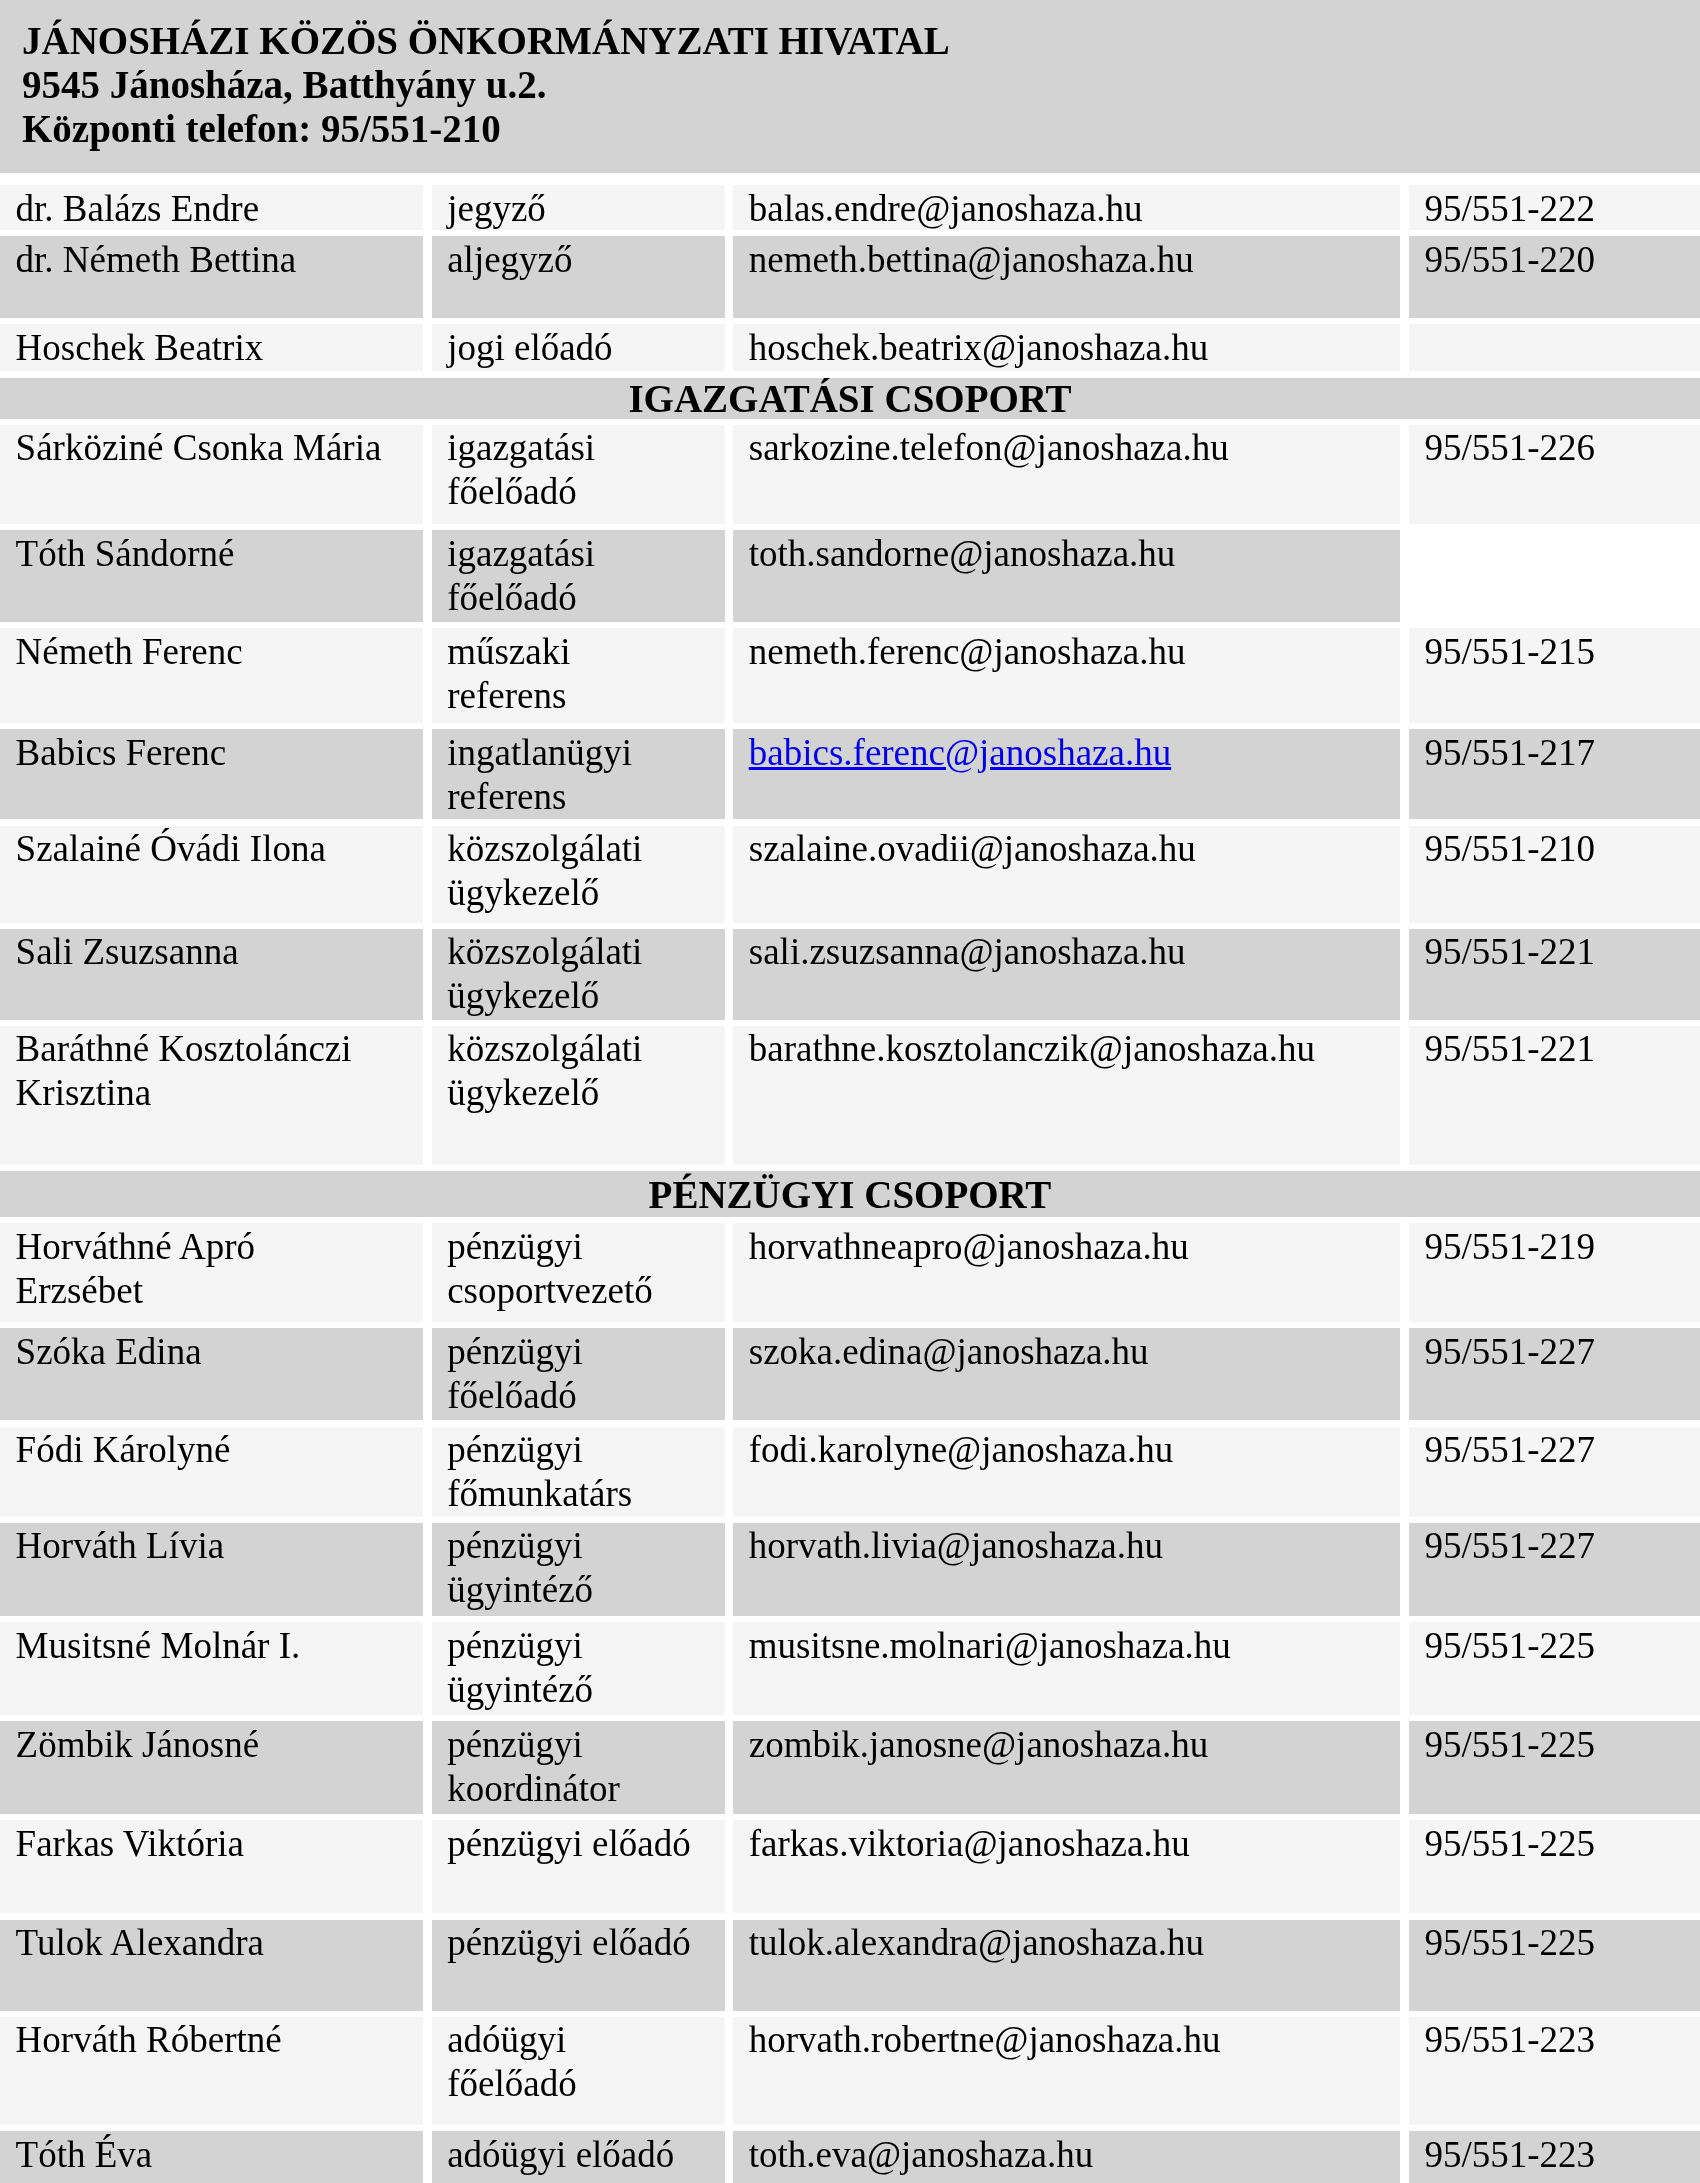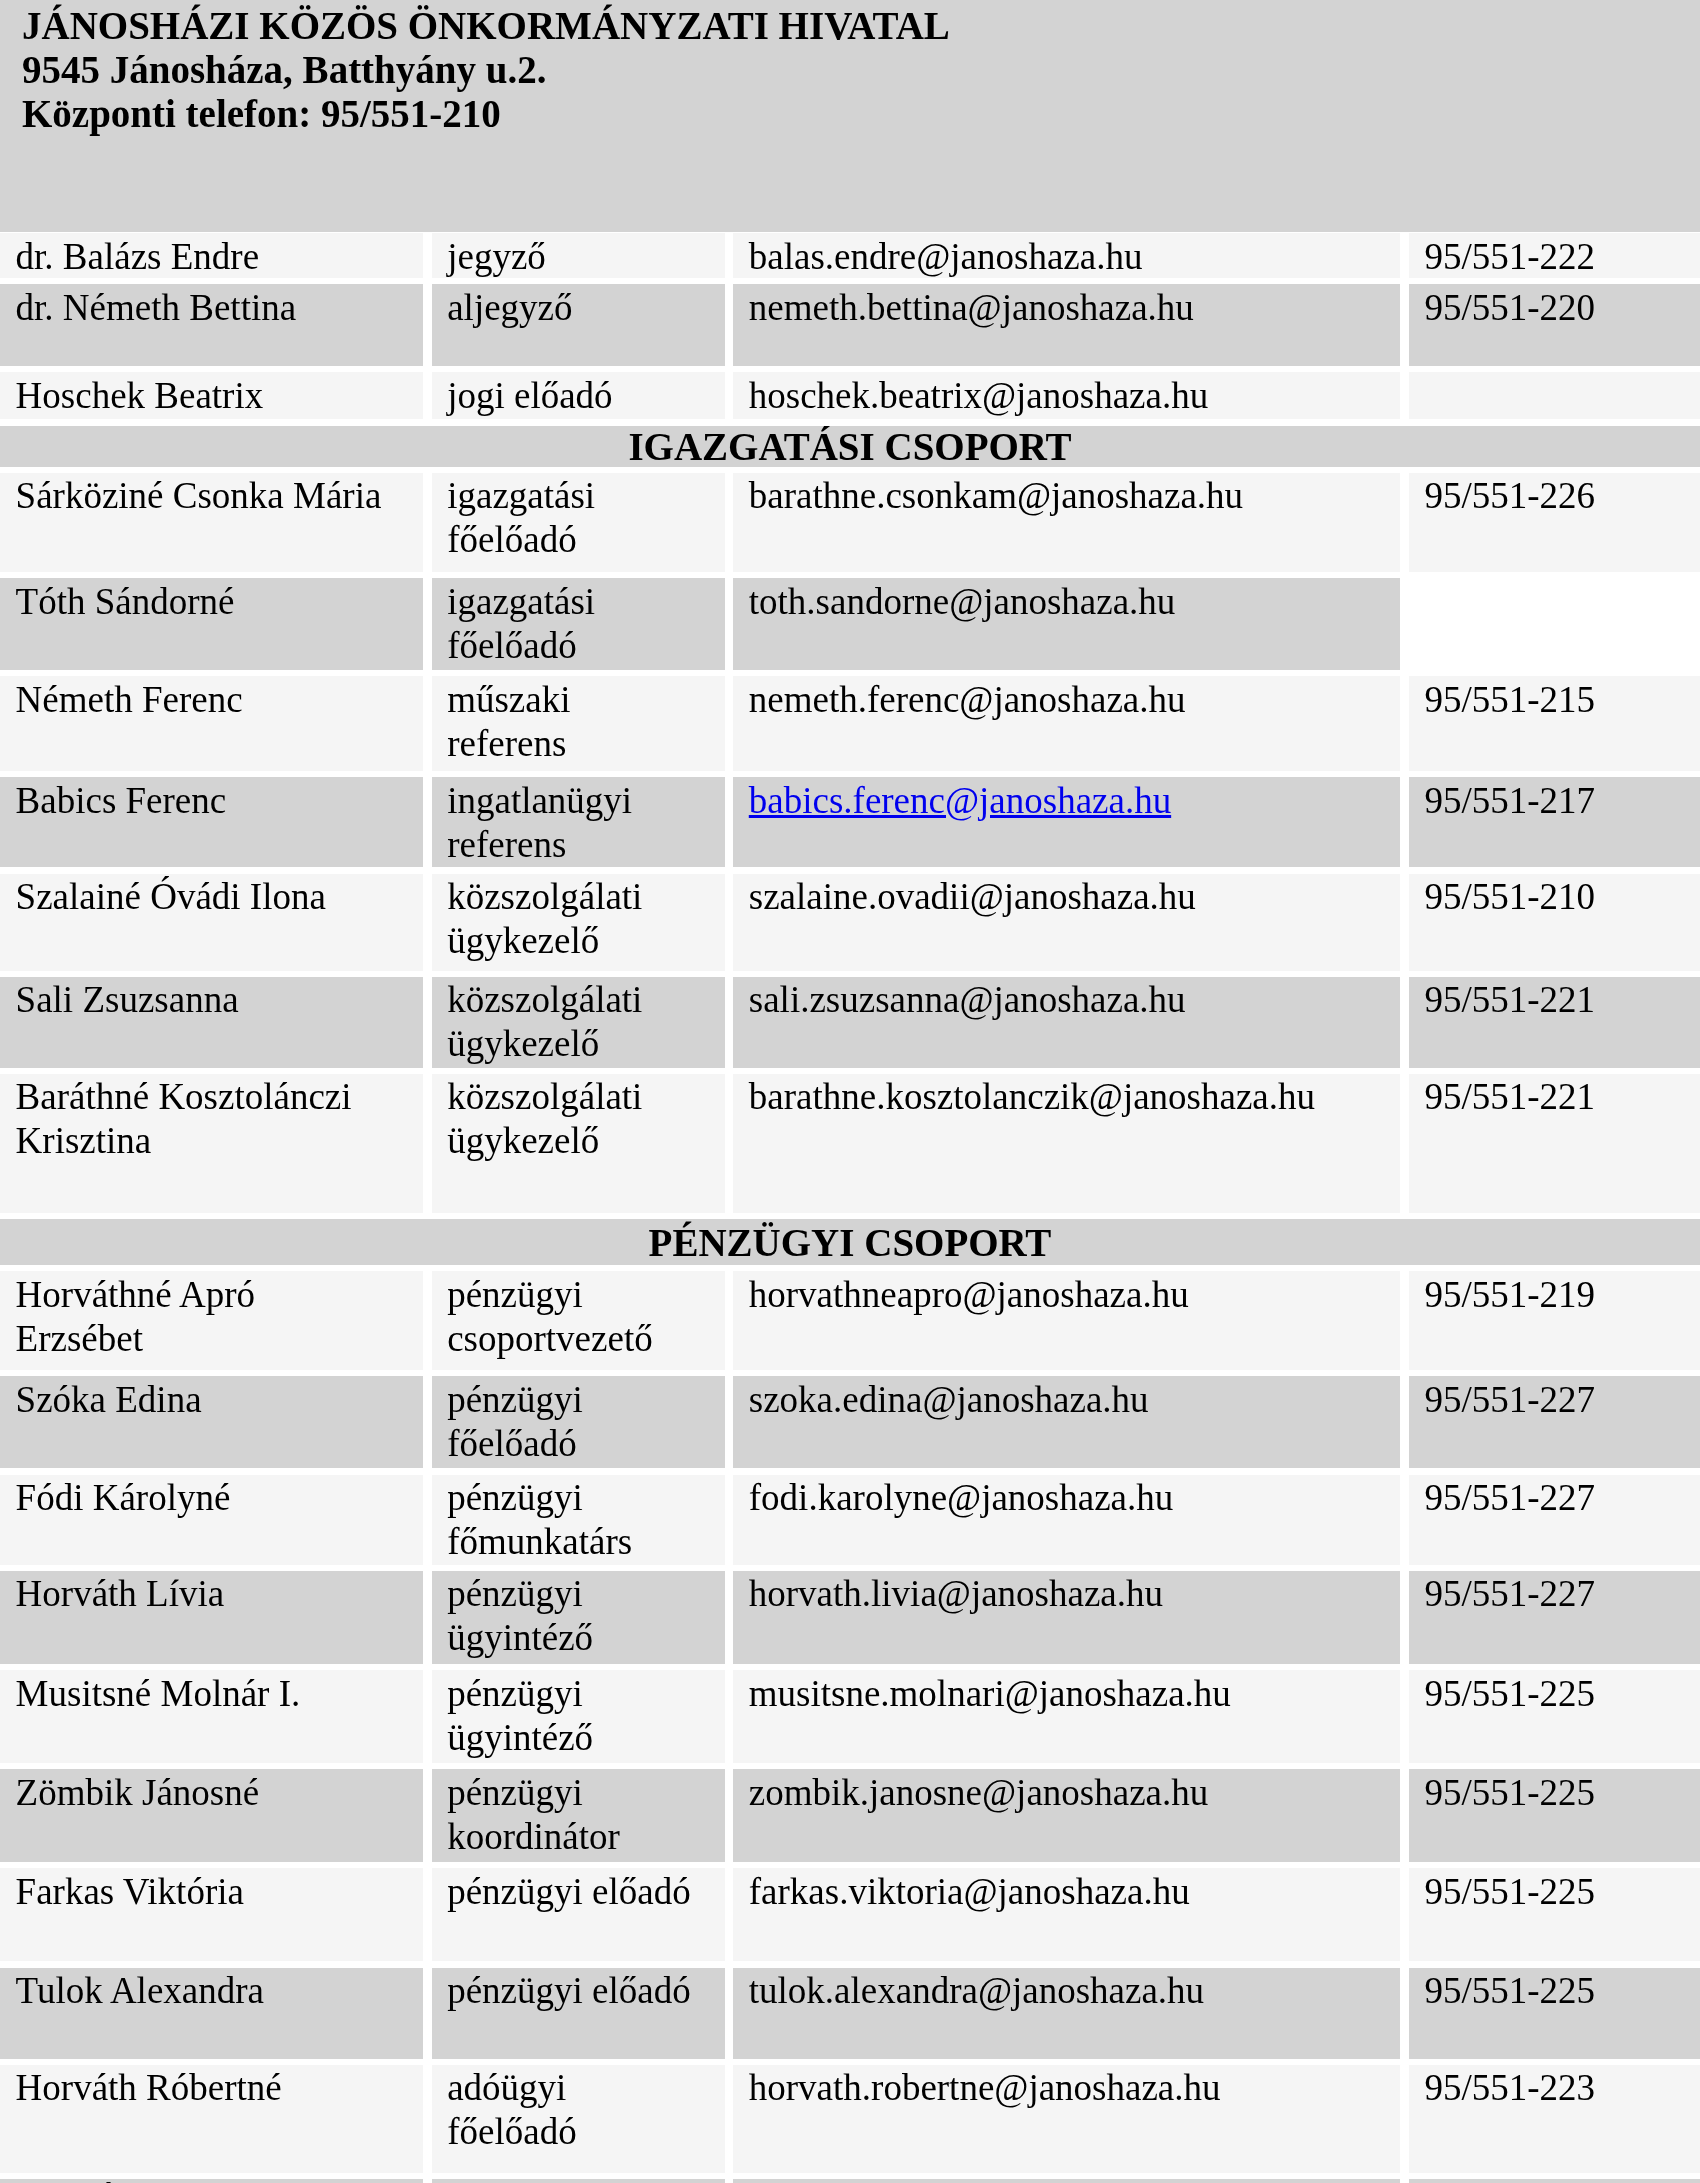--- a/index.html
+++ b/index.html
@@ -5,25 +5,25 @@
   html, body { margin: 0; padding: 0; }
   body {
     width: 1700px;
     height: 2183px;
     overflow: hidden;
     background: #ffffff;
     font-family: "Liberation Serif", "DejaVu Serif", serif;
     color: #000000;
   }
   .letterhead {
-    height: 232px;
+    height: 173px;
     background: var(--row-dark, #d3d3d3);
-    padding: 4px 0 0 22px;
+    padding: 19px 0 0 22px;
     box-sizing: border-box;
-    margin-bottom: 1px;
+    margin-bottom: 12px;
     font-weight: bold;
   }
   .letterhead .h-line {
     font-size: 39px;
     line-height: 44px;
     white-space: nowrap;
   }
   .staff-table { width: 1700px; }
   .row {
     display: grid;
@@ -93,21 +93,21 @@
   </div>
 
   <div class="row section-row" style="height:41px">
     <div class="section-title">IGAZGATÁSI CSOPORT</div>
   </div>
 
   <div class="row light" style="height:99px">
     <div class="cell name">Sárköziné Csonka Mária</div>
     <div class="cell pos">igazgatási
 főelőadó</div>
-    <div class="cell email">barathne.csonkam@janoshaza.hu</div>
+    <div class="cell email">sarkozine.telefon@janoshaza.hu</div>
     <div class="cell phone">95/551-226</div>
   </div>
 
   <div class="row dark" style="height:92px">
     <div class="cell name">Tóth Sándorné</div>
     <div class="cell pos">igazgatási
 főelőadó</div>
     <div class="cell email">toth.sandorne@janoshaza.hu</div>
   </div>
 

